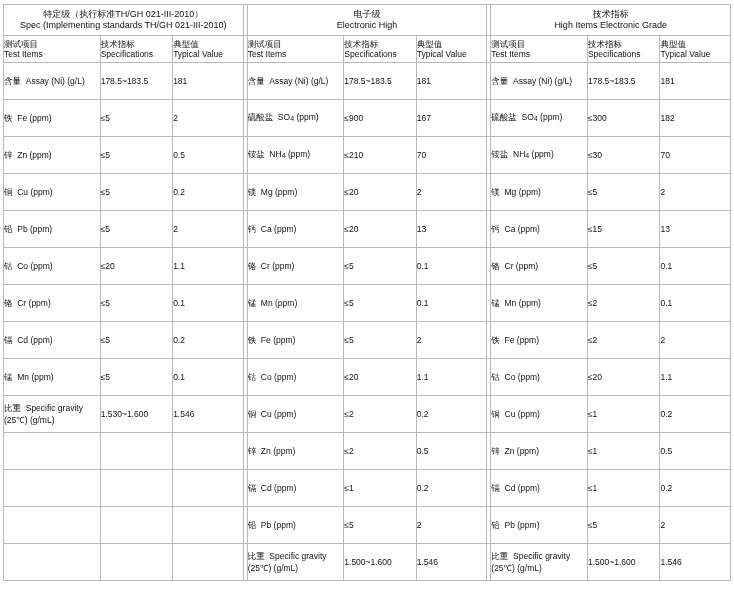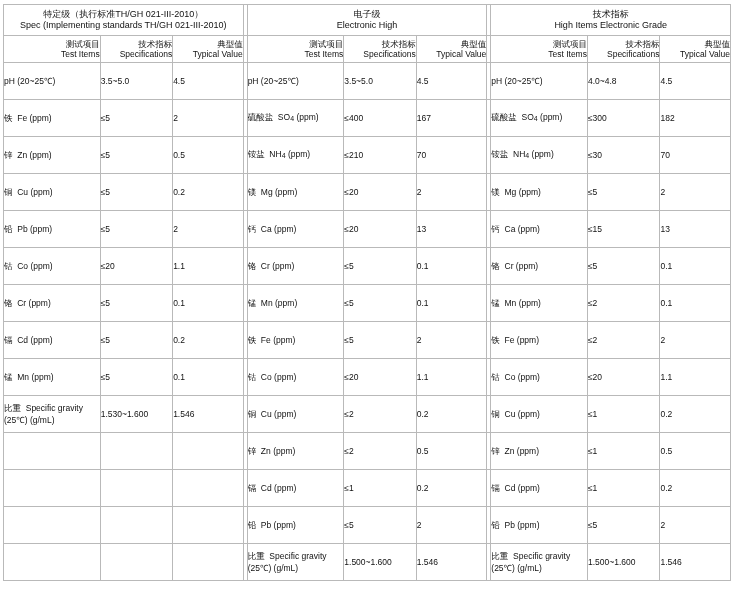--- a/index.html
+++ b/index.html
@@ -37,21 +37,21 @@
     font-size: 9px;
     line-height: 11px;
     font-weight: bold;
     color: #111;
     border-top: 1px solid #b9b9b9;
   }
   .grp-head .l1 { display: block; }
   .grp-head .l2 { display: block; text-align: center; }
   .col-head {
     height: 26px;
-    text-align: right;
+    text-align: left;
     font-size: 8.5px;
     line-height: 10px;
     color: #111;
   }
   .col-head .l1 { display: block; }
   .col-head .l2 { display: block; }
   td.cell {
     height: 36px;
     font-size: 8.5px;
     line-height: 12px;
@@ -135,39 +135,39 @@
           <td class="col-head">
             <span class="l1">技术指标</span>
             <span class="l2">Specifications</span>
           </td>
           <td class="col-head">
             <span class="l1">典型值</span>
             <span class="l2">Typical Value</span>
           </td>
         </tr>
         <tr>
-          <td class="cell">pH (20~25℃)</td>
-          <td class="cell">3.5~5.0</td>
-          <td class="cell">4.5</td>
-          <td class="gap"></td>
-          <td class="cell">pH (20~25℃)</td>
-          <td class="cell">3.5~5.0</td>
-          <td class="cell">4.5</td>
-          <td class="gap"></td>
-          <td class="cell">pH (20~25℃)</td>
-          <td class="cell">4.0~4.8</td>
-          <td class="cell">4.5</td>
+          <td class="cell">含量&nbsp; Assay (Ni) (g/L)</td>
+          <td class="cell">178.5~183.5</td>
+          <td class="cell">181</td>
+          <td class="gap"></td>
+          <td class="cell">含量&nbsp; Assay (Ni) (g/L)</td>
+          <td class="cell">178.5~183.5</td>
+          <td class="cell">181</td>
+          <td class="gap"></td>
+          <td class="cell">含量&nbsp; Assay (Ni) (g/L)</td>
+          <td class="cell">178.5~183.5</td>
+          <td class="cell">181</td>
         </tr>
         <tr>
           <td class="cell">铁&nbsp; Fe (ppm)</td>
           <td class="cell">≤5</td>
           <td class="cell">2</td>
           <td class="gap"></td>
           <td class="cell">硫酸盐&nbsp; SO<span class="sub">4</span> (ppm)</td>
-          <td class="cell">≤400</td>
+          <td class="cell">≤900</td>
           <td class="cell">167</td>
           <td class="gap"></td>
           <td class="cell">硫酸盐&nbsp; SO<span class="sub">4</span> (ppm)</td>
           <td class="cell">≤300</td>
           <td class="cell">182</td>
         </tr>
         <tr>
           <td class="cell">锌&nbsp; Zn (ppm)</td>
           <td class="cell">≤5</td>
           <td class="cell">0.5</td>

